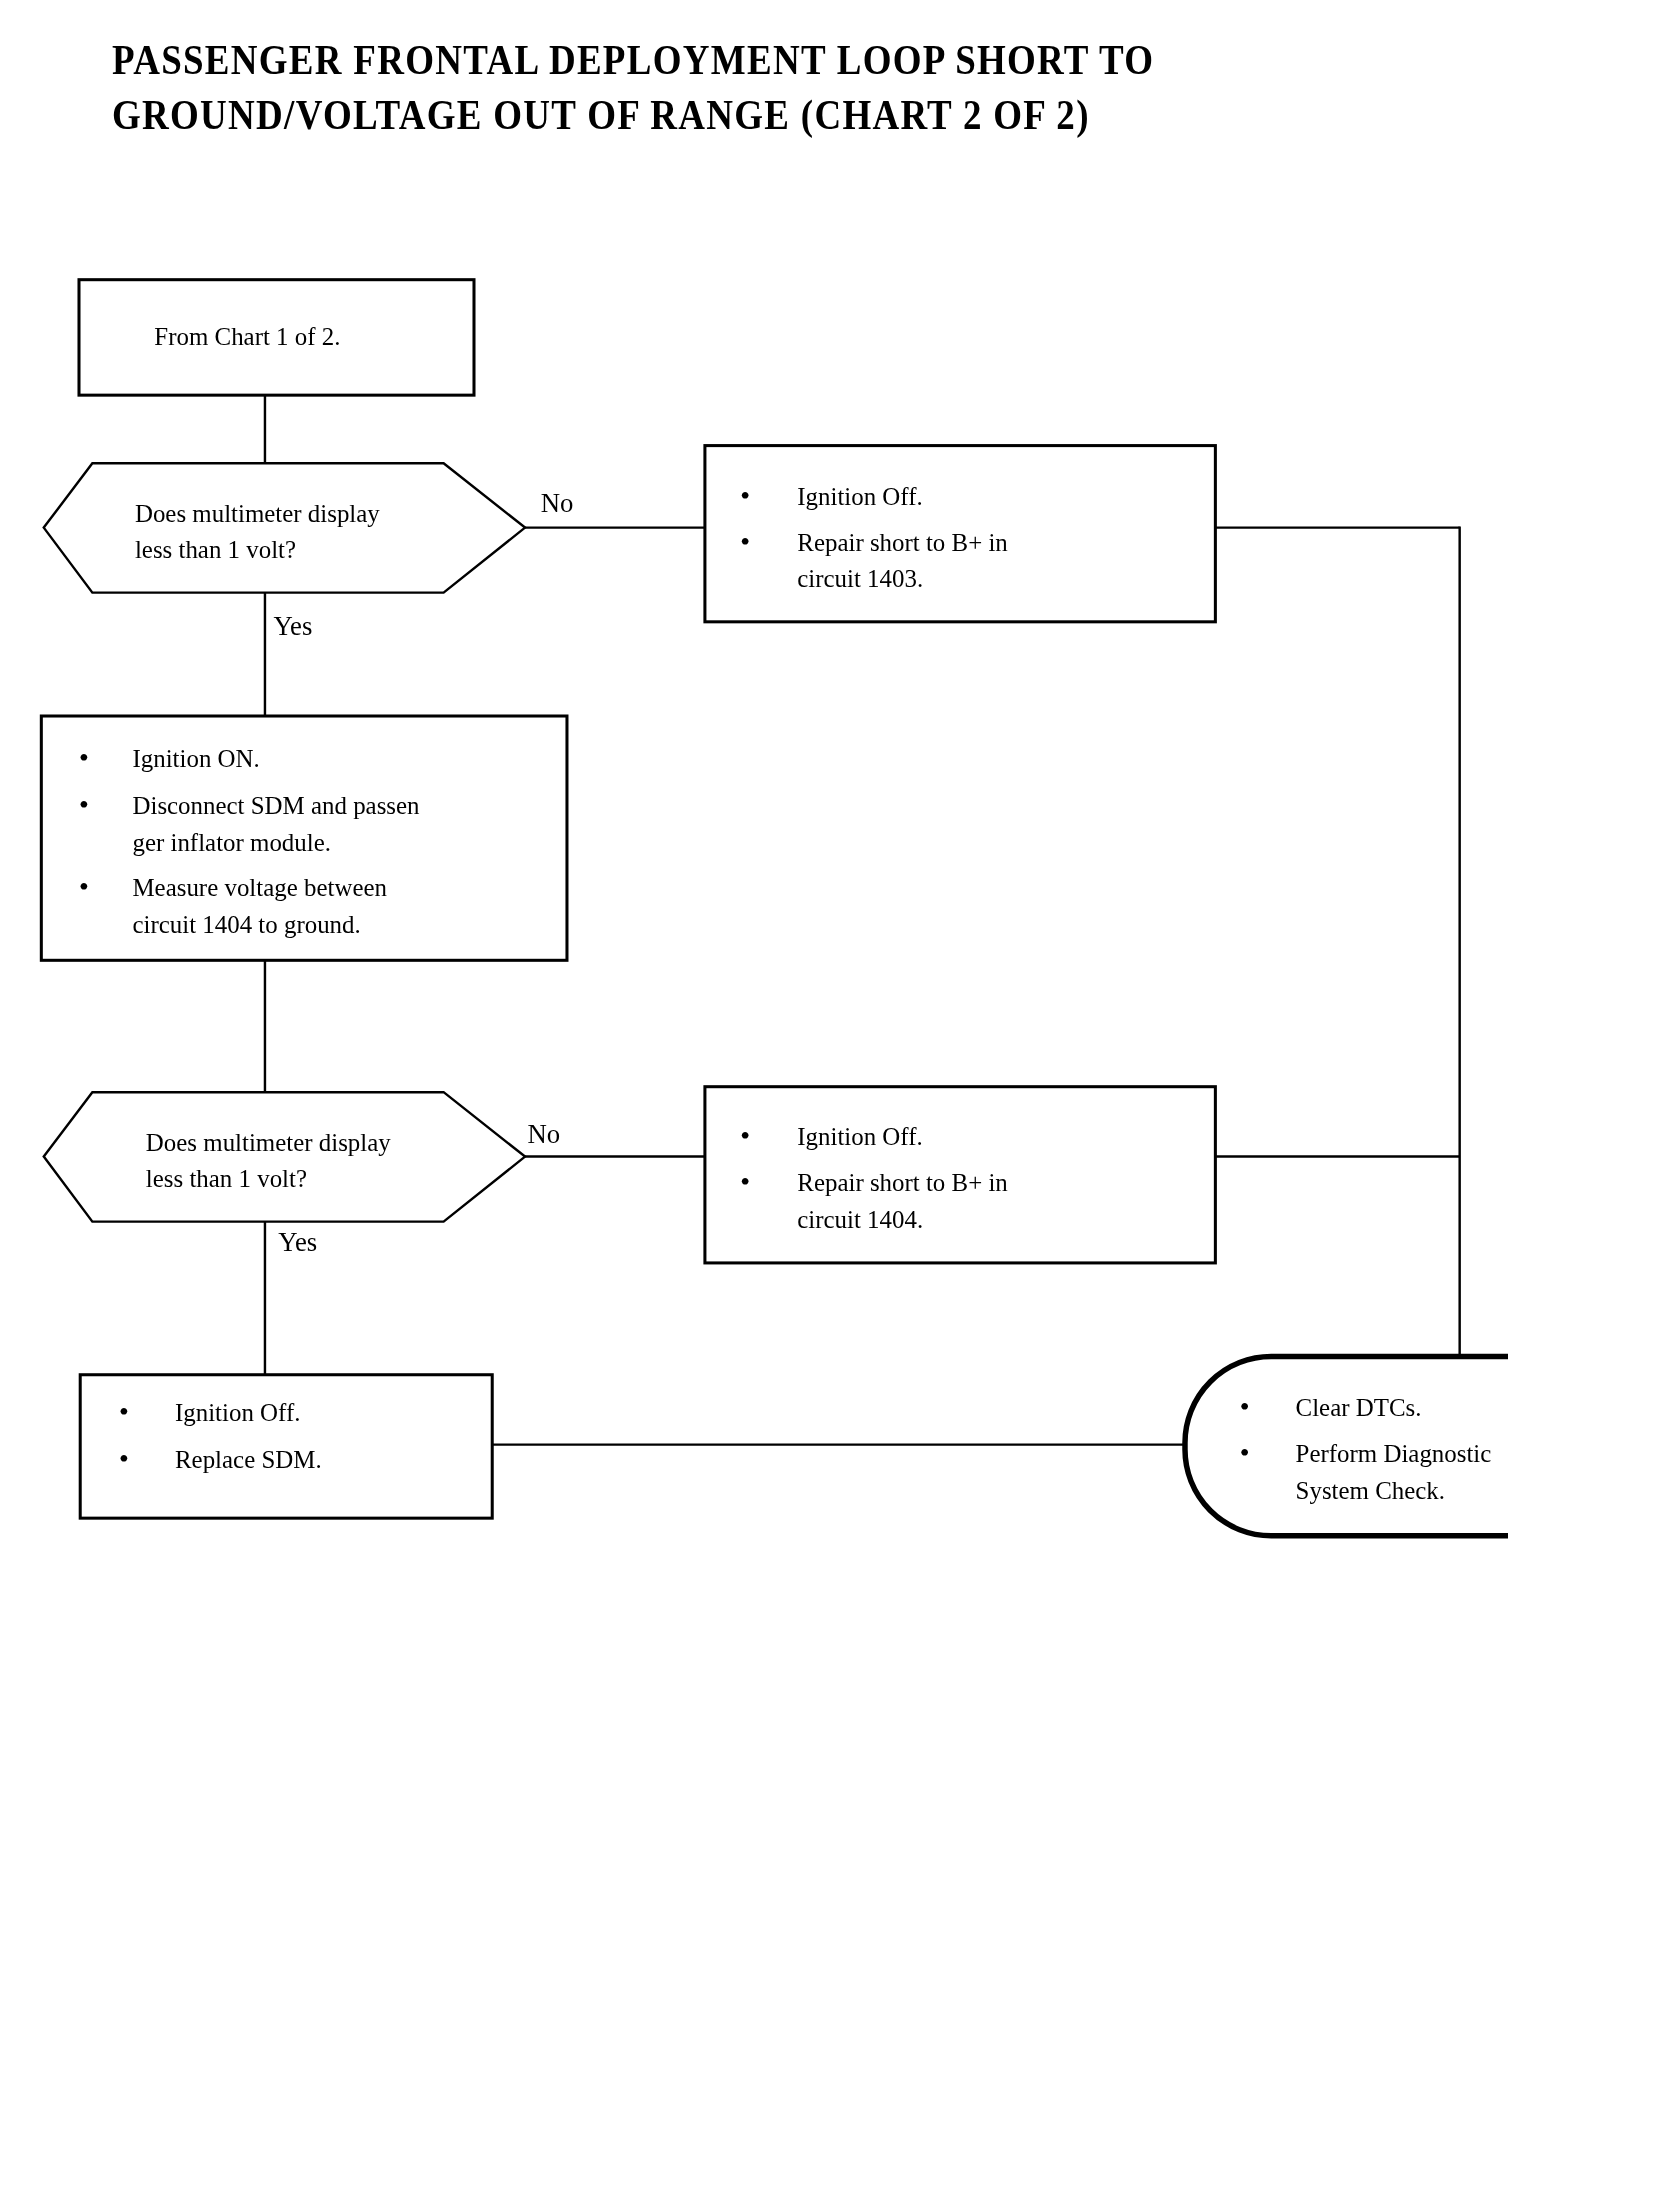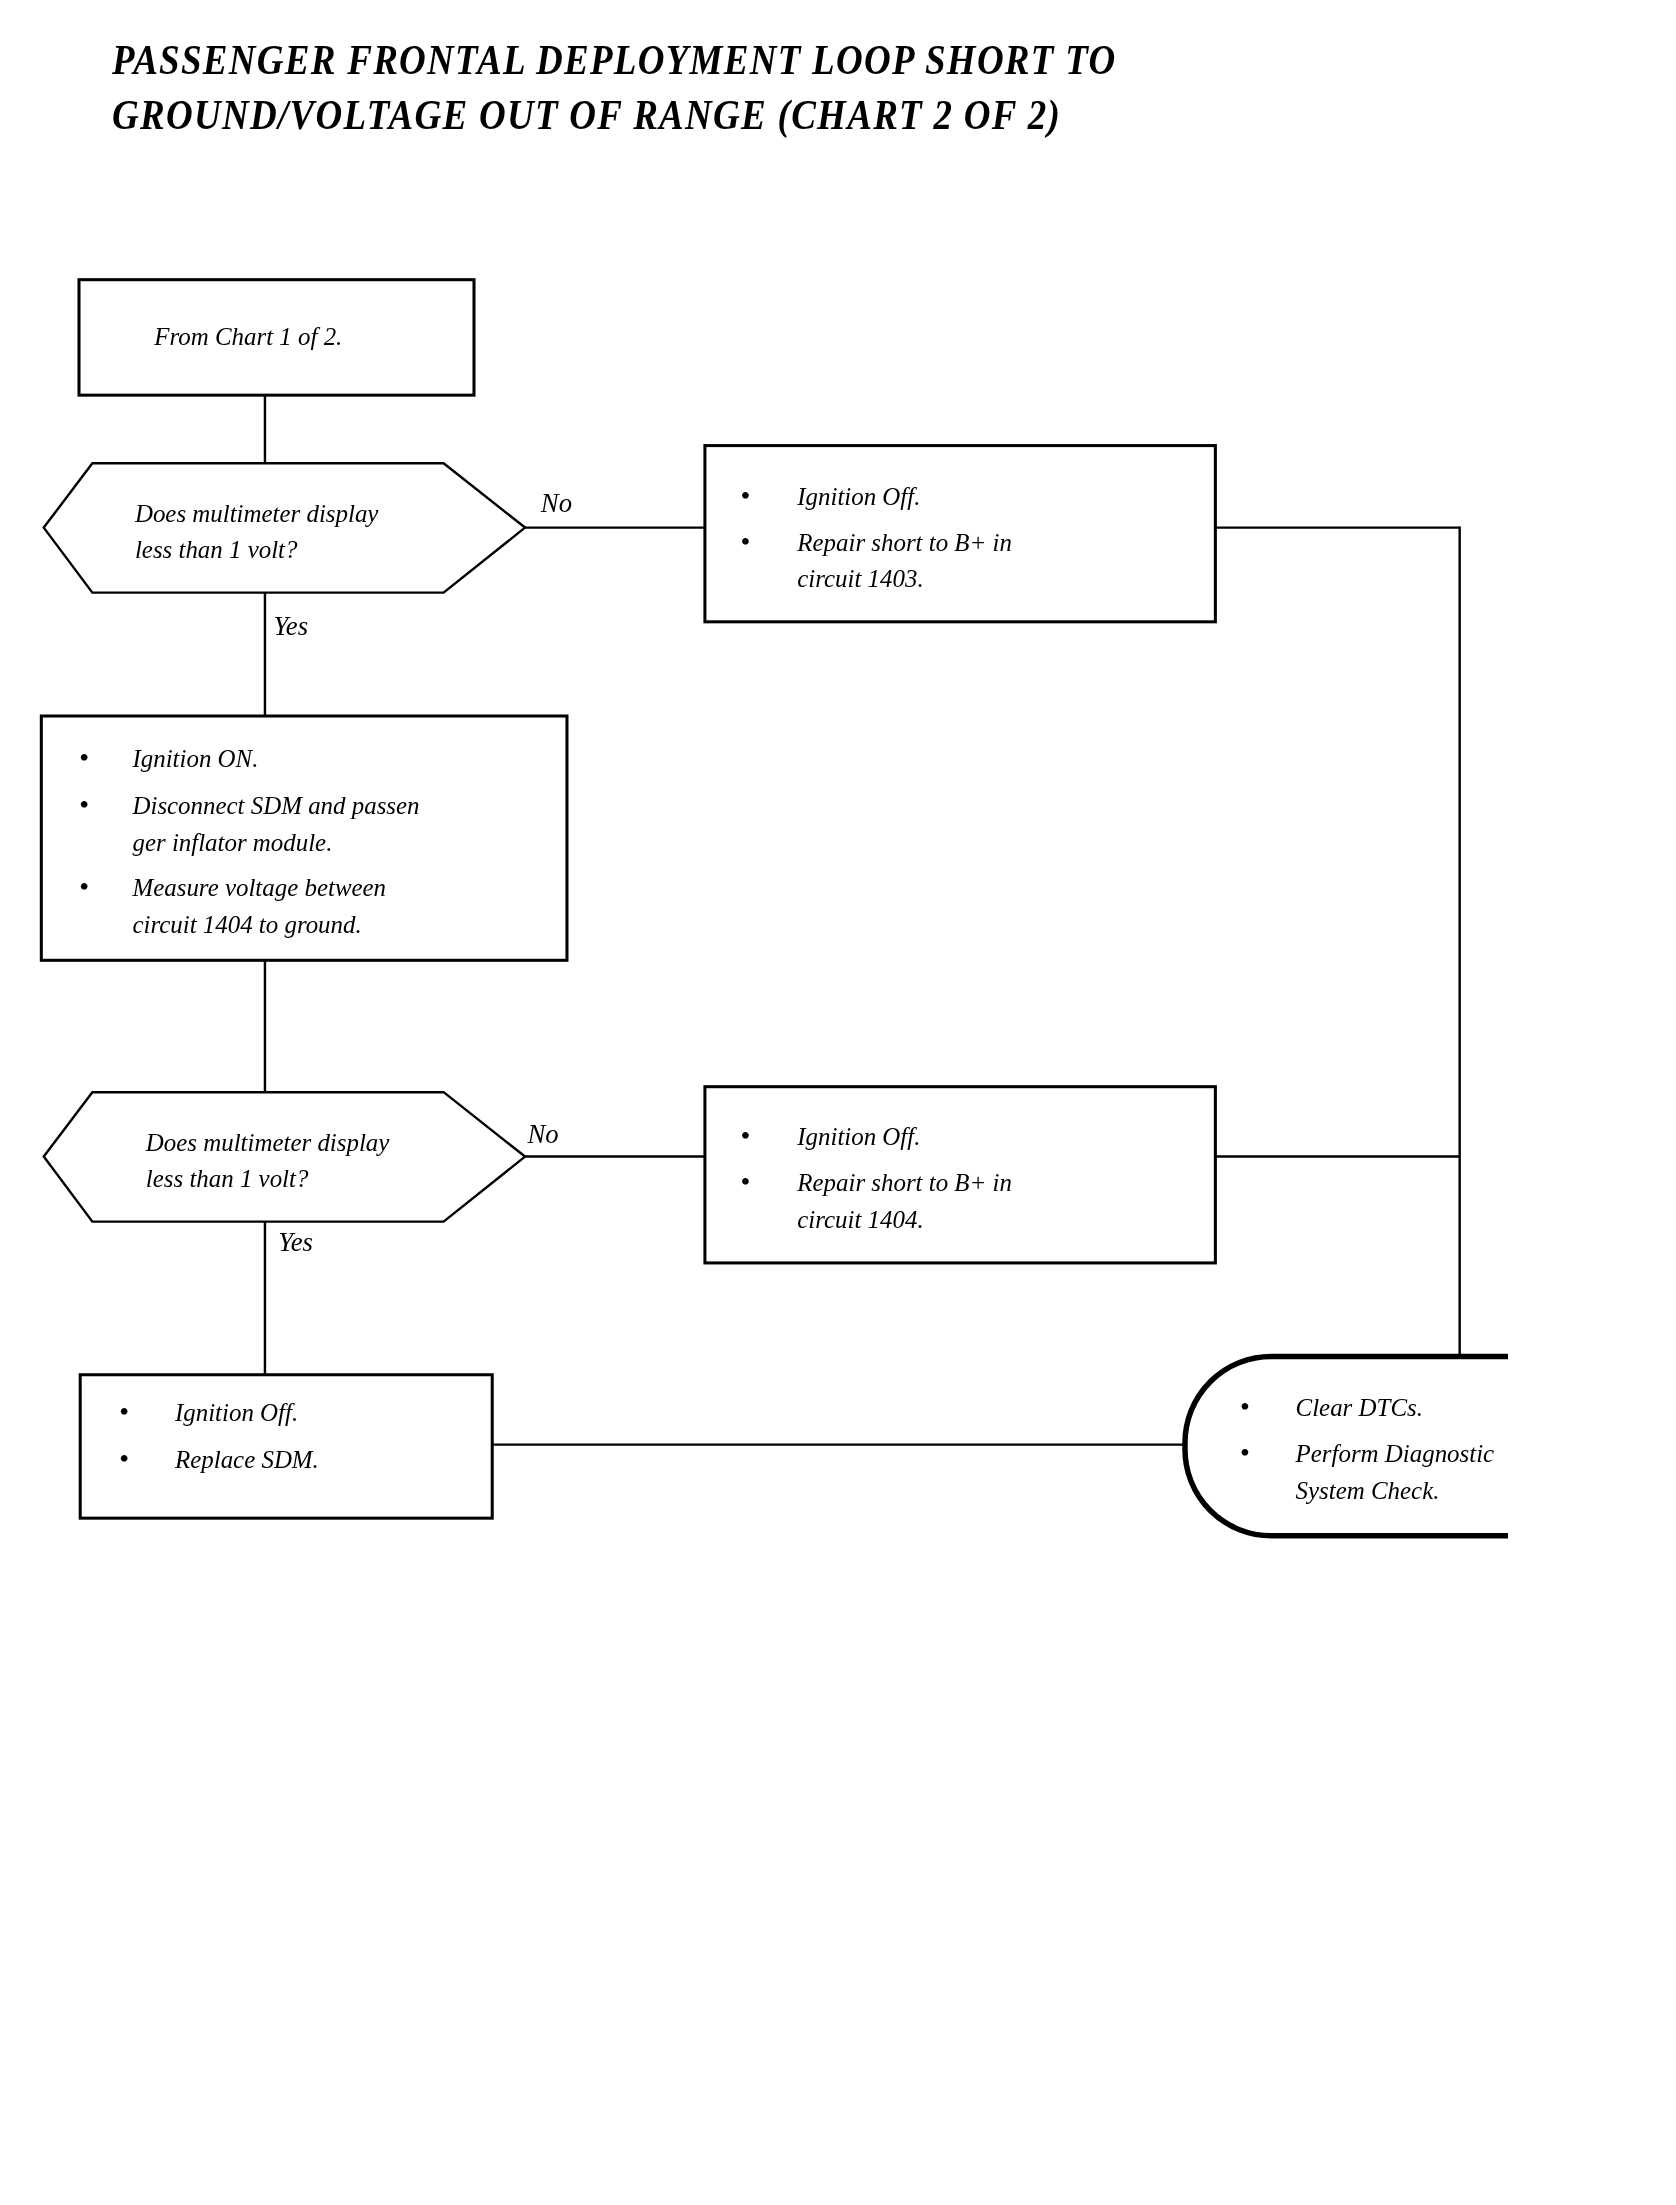--- a/index.html
+++ b/index.html
@@ -6,21 +6,20 @@
     margin: 0;
     padding: 0;
     background: #ffffff;
   }
   #page {
     position: relative;
     width: 1508px;
     height: 2205px;
     background: #ffffff;
     overflow: hidden;
-    font-style: italic;
   }
   #title {
     position: absolute;
     left: 112px;
     top: 32px;
     width: 1489px;
     font-family: "Liberation Serif", "DejaVu Serif", serif;
     font-weight: bold;
     font-size: 43px;
     line-height: 1.28;

